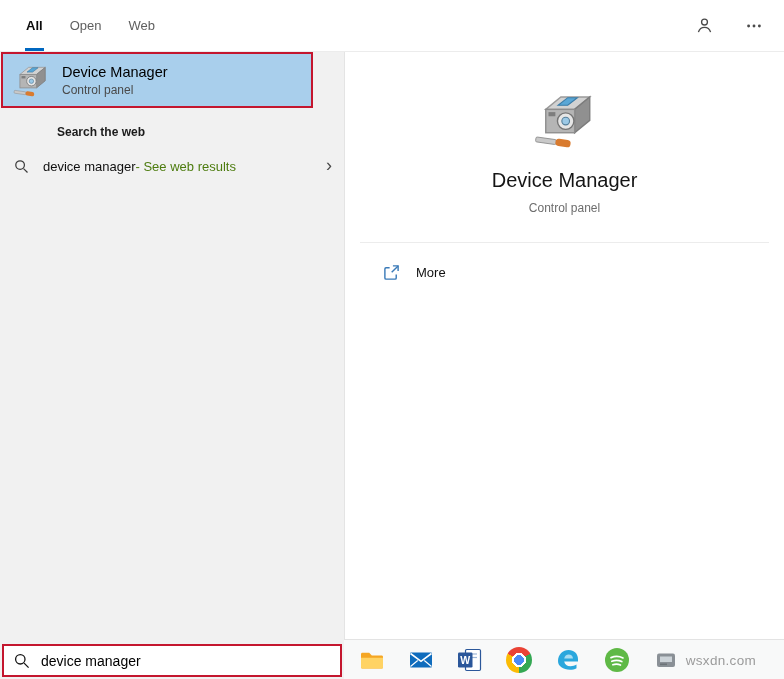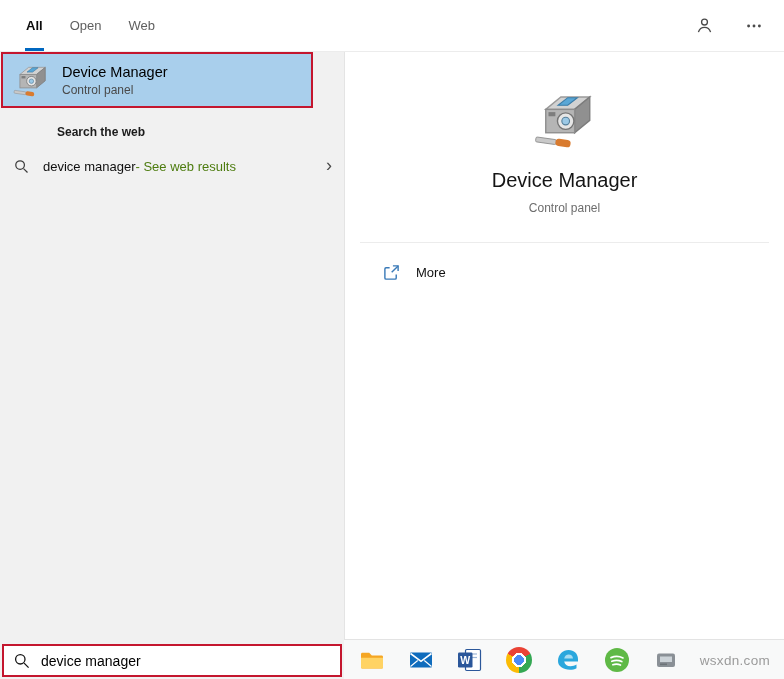--- a/index.html
+++ b/index.html
@@ -88,21 +88,21 @@
   }
   .tb-icon { width:28px; height:28px; display:flex; align-items:center; justify-content:center; cursor:pointer; }
   .tb-icon svg { width:28px; height:28px; }
   .icon-chrome {
     width:26px; height:26px; border-radius:50%;
     background:
       radial-gradient(circle at 50% 50%, #4a8af4 0 26%, #ffffff 26% 38%, rgba(0,0,0,0) 38%),
       conic-gradient(from -60deg, #ea4335 0 120deg, #34a853 120deg 240deg, #fbbc05 240deg 360deg);
   }
   .watermark {
-    position:absolute; right:14px; top:50%; transform:translateY(-50%);
+    position:absolute; right:28px; top:50%; transform:translateY(-50%);
     font-size:13.5px; color:#9b9b9b; letter-spacing:0.3px;
   }
 </style>
 </head>
 <body>
 
 <div class="screen">
 
   <header class="topbar">
     <nav class="tabs">

